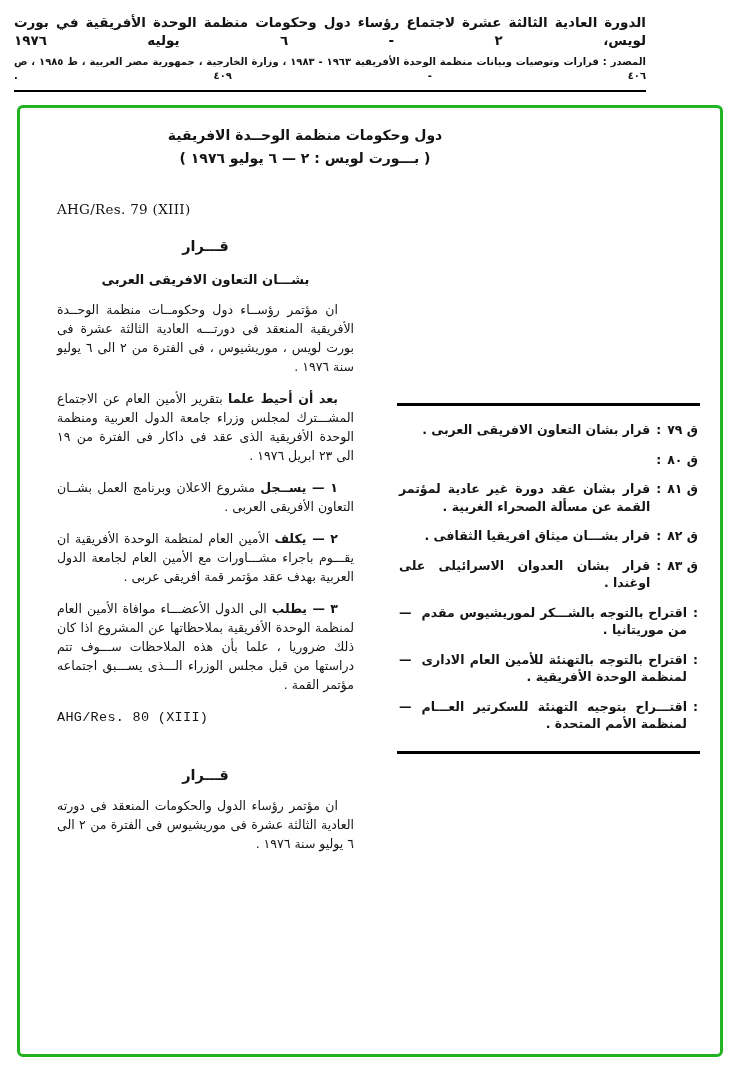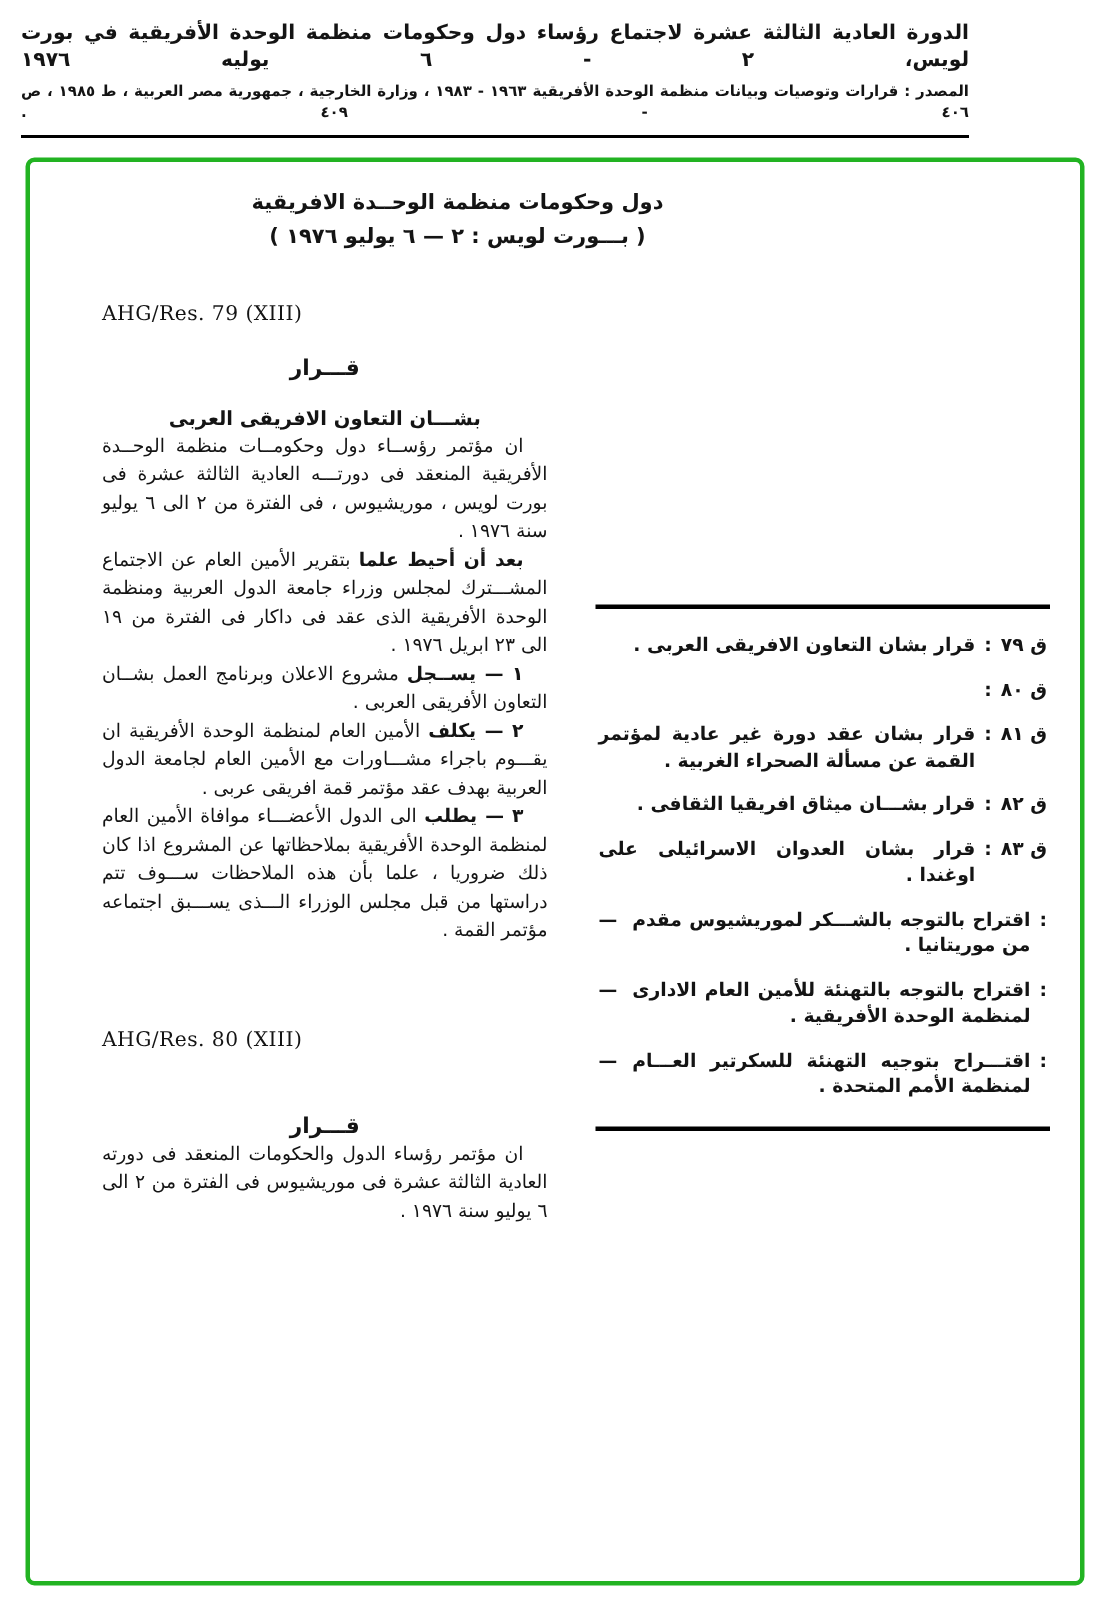--- a/index.html
+++ b/index.html
@@ -33,43 +33,43 @@
     position: relative;
   }
 
   .doc-title {
     direction: rtl; width: 452px; margin: 3px 0 0 38px;
     text-align: center; font-weight: bold; font-size: 14px; line-height: 23px;
   }
 
   .content { position: relative; margin-top: 17px; height: 850px; }
 
-  .main-col { position: absolute; left: 27px; top: 0; width: 297px; }
+  .main-col { position: absolute; left: 16px; top: 0; width: 297px; }
 
   .ref {
     font-family: "DejaVu Serif", serif; font-size: 13.5px; letter-spacing: .3px;
     direction: ltr; text-align: left; margin-top: 14px;
   }
-  .ref.second { margin-top: 56px; }
+  .ref.second { margin-top: 16px; font-family: Liberation Mono, monospace; }
 
   .decision {
     direction: rtl; text-align: center; font-weight: bold; font-size: 14.5px;
     margin-top: 21px;
   }
   .decision.second { margin-top: 42px; }
 
   .subject {
     direction: rtl; text-align: center; font-weight: bold; font-size: 13px;
     margin-top: 18px;
   }
 
   .par {
     direction: rtl; font-size: 12.5px; line-height: 19px;
     text-align: justify; text-align-last: right;
-    text-indent: 16px; 
+    text-indent: 16px; margin-top: 13px;
   }
   .par b { font-weight: bold; }
 
   
   .toc {
     position: absolute; left: 356px; top: 216px; width: 303px;
     border-top: 3px solid #000; border-bottom: 3px solid #000;
     padding: 15px 2px 6px 2px;
     direction: rtl;
   }

